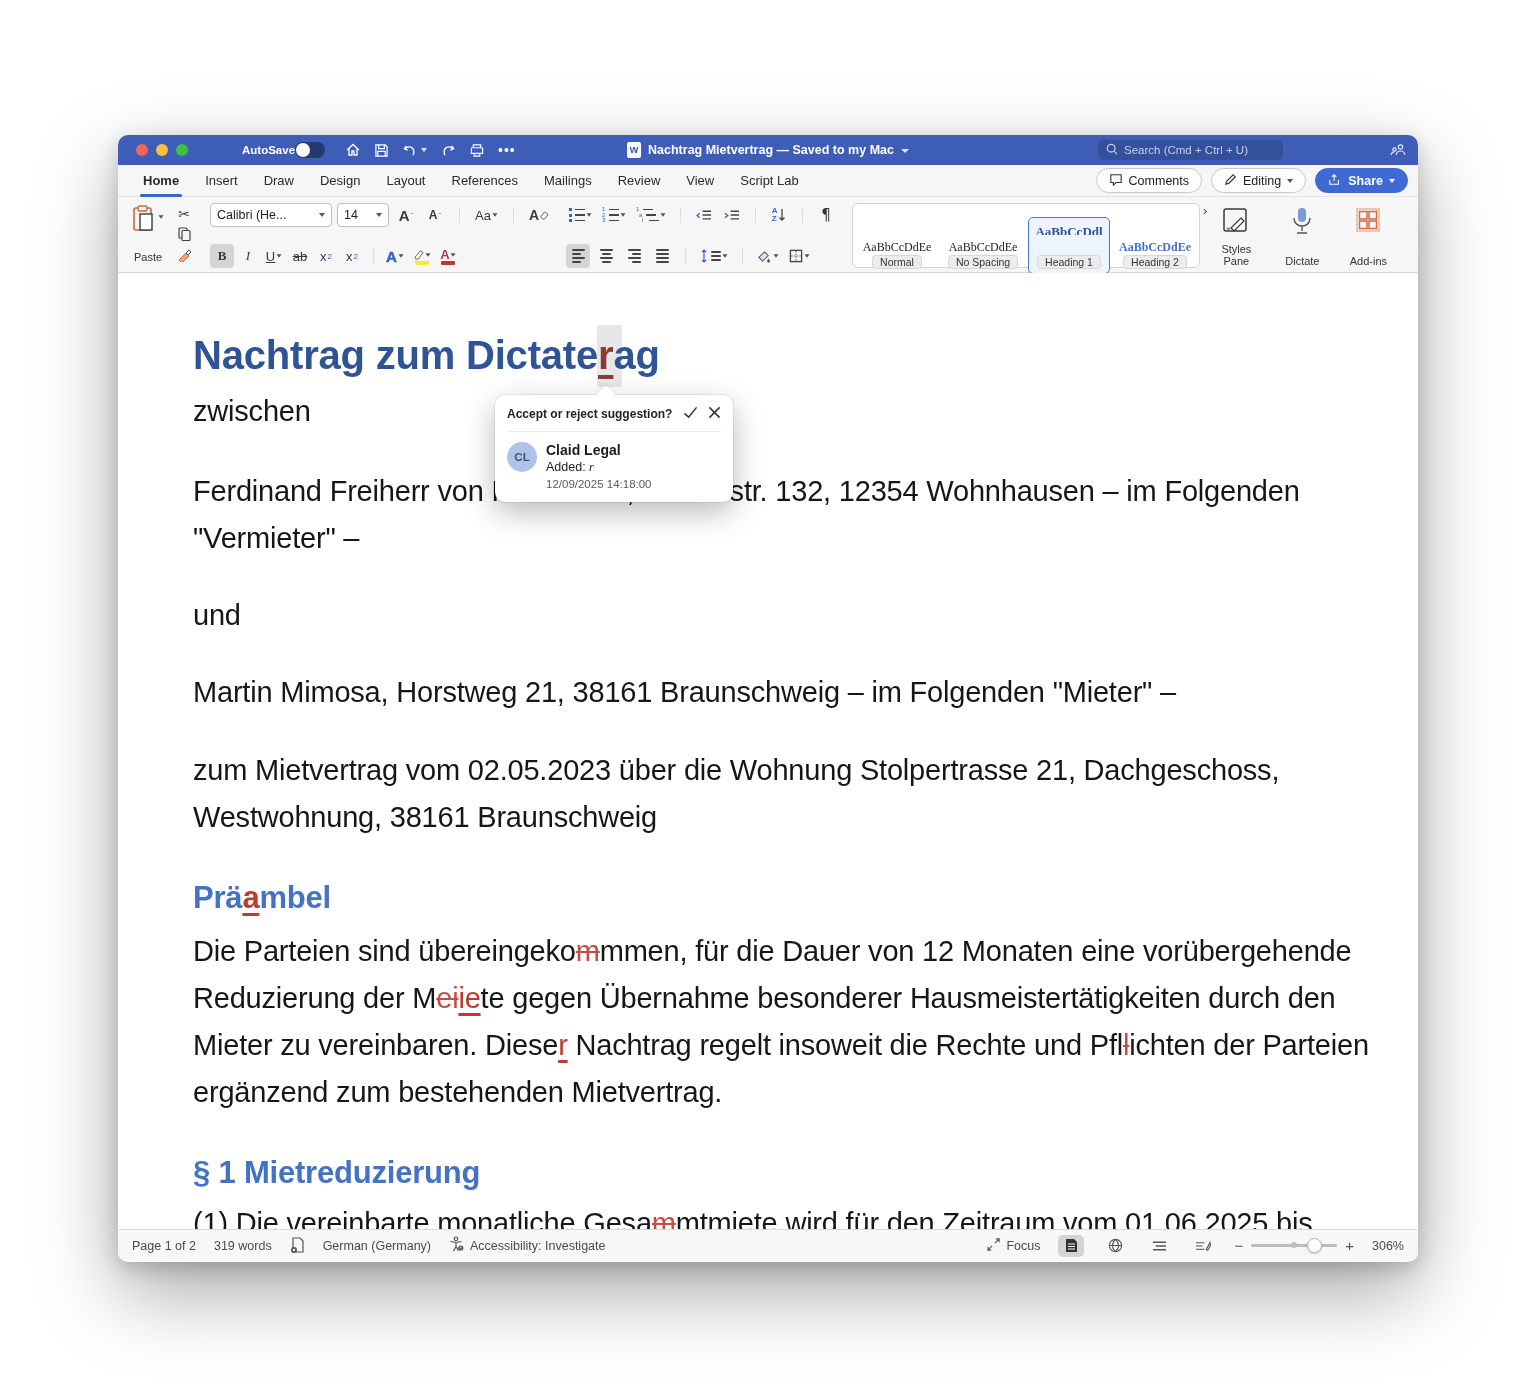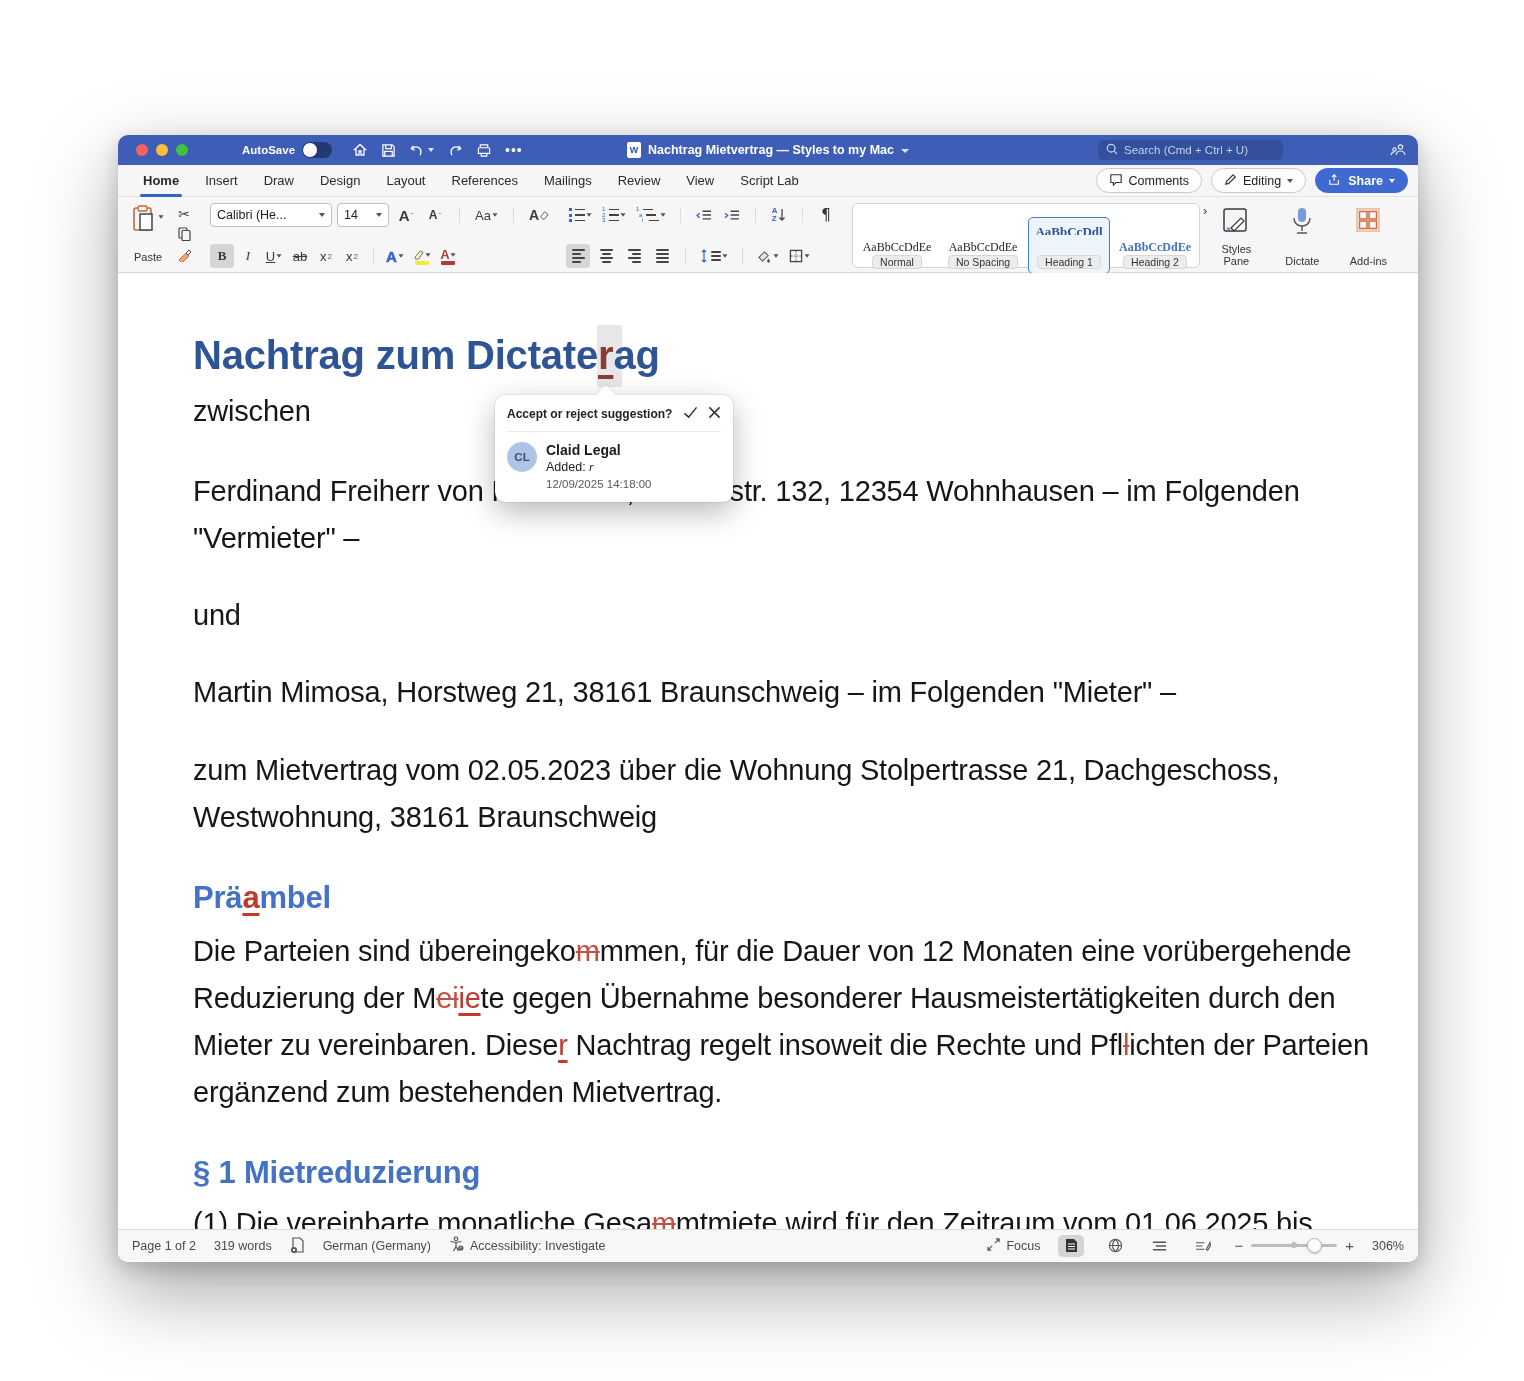--- a/index.html
+++ b/index.html
@@ -6,21 +6,21 @@
   html,body { width:1524px; height:1381px; background:#ffffff; font-family:"Liberation Sans", sans-serif; }
   .window { position:absolute; left:118px; top:135px; width:1300px; height:1127px;
             border-radius:10px; overflow:hidden; background:#fff;
             box-shadow:0 30px 80px rgba(0,0,0,.35), 0 6px 20px rgba(0,0,0,.18); }
 
   
   .titlebar { height:30px; background:#3d5db6; display:flex; align-items:center; position:relative; color:#fff; }
   .lights { display:flex; gap:8px; margin-left:18px; }
   .light { width:12px; height:12px; border-radius:50%; }
   .l-red{ background:#f4645c; } .l-yellow{ background:#fbbf3b; } .l-green{ background:#3ec245; }
-  .autosave { display:flex; align-items:center; gap:7px; margin-left:54px; }
+  .autosave { display:flex; align-items:center; margin-left:54px; }
   .autosave-label { font-size:11.5px; font-weight:bold; color:#fff; }
   .toggle { width:30px; height:16px; border-radius:8px; background:rgba(0,0,0,.38); position:relative; }
   .toggle .knob { position:absolute; left:1px; top:1px; width:14px; height:14px; border-radius:50%; background:#fdfdfd; }
   .qa { display:flex; align-items:center; gap:13px; margin-left:20px; }
   .qa svg { display:block; }
   .qa .more { font-size:14px; color:#fff; letter-spacing:1px; line-height:10px; }
   .tb-title { position:absolute; left:50%; top:0; height:30px; transform:translateX(-50%);
               display:flex; align-items:center; gap:7px; font-size:12.5px; font-weight:bold; color:#fff; white-space:nowrap; }
   .docico { width:14px; height:16px; background:#fff; border-radius:2px; position:relative; display:flex; align-items:center; justify-content:center; }
   .docico span { color:#2b579a; font-size:9px; font-weight:bold; }
@@ -175,21 +175,21 @@
           <svg width="16" height="15" viewBox="0 0 16 16" fill="none" stroke="#fff" stroke-width="1.2">
             <path d="M4 5V2h8v3M3 5h10a1 1 0 011 1v5h-3v3H5v-3H2V6a1 1 0 011-1zM5 11h6v3H5z"></path>
           </svg>
         </span>
       <span class="more">•••</span>
     </div>
     <div class="tb-title">
       <span class="docico">
           <span>W</span>
         </span>
-      <span>Nachtrag Mietvertrag — Styles to my Mac</span>
+      <span>Nachtrag Mietvertrag — Saved to my Mac</span>
       <span class="chev-w"></span>
     </div>
     <div class="searchbox">
       <span><svg width="12" height="12" viewBox="0 0 14 14" fill="none" stroke="#c4d0ec" stroke-width="1.5">
             <circle cx="6" cy="6" r="4.5"></circle>
             <path d="M9.5 9.5L13 13"></path>
           </svg></span>
       <input type="text" placeholder="Search (Cmd + Ctrl + U)" style="">
     </div>
     <span class="presence"><svg width="16" height="16" viewBox="0 0 16 16" fill="none" stroke="#dfe6f7" stroke-width="1.2">

